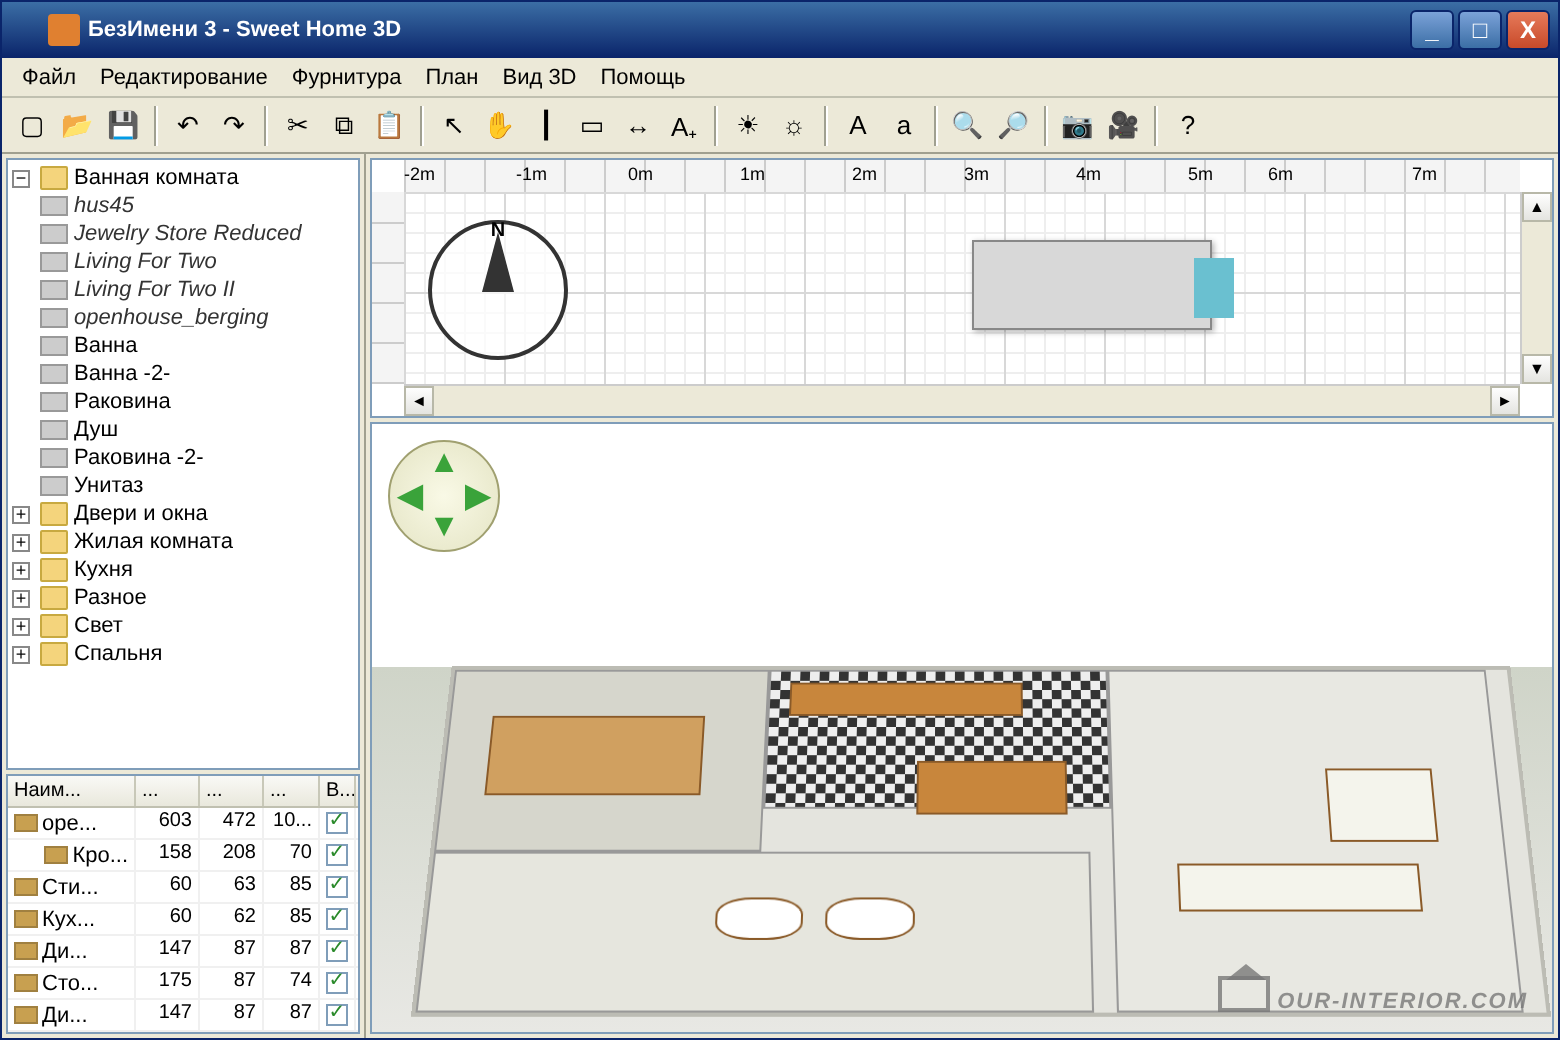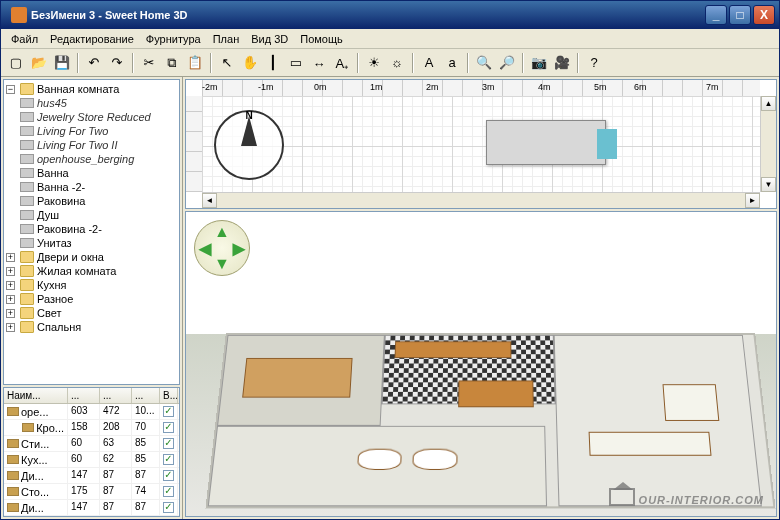--- a/index.html
+++ b/index.html
@@ -1,18 +1,18 @@
 <!DOCTYPE html>
 <html><head>
 <meta charset="utf-8">
 <style>
 *{box-sizing:border-box;margin:0;padding:0;font-family:Tahoma,Arial,sans-serif;font-size:11px;user-select:none}
 body{width:780px;height:520px;background:#ece9d8;overflow:hidden;position:relative}
 .winframe{width:780px;height:520px;border:1px solid #0a246a;background:#ece9d8;display:flex;flex-direction:column}
-.titlebar{height:28px;background:linear-gradient(#3b6ea5,#0a246a);display:flex;align-items:center;padding-left:10px;color:#fff;font-weight:bold;font-size:12px}
+.titlebar{height:28px;background:linear-gradient(#3b6ea5,#0a246a);display:flex;align-items:center;padding-left:23px;color:#fff;font-weight:bold;font-size:12px}
 .titlebar .ticon{width:16px;height:16px;margin-right:4px;background:#e08030;border-radius:2px}
 .titlebar .spacer{flex:1}
 .winbtns{display:flex;gap:2px;margin-right:4px}
 .winbtn{width:22px;height:20px;background:linear-gradient(#7ba2d8,#3b6ea5);border:1px solid #0a246a;border-radius:3px;display:flex;align-items:center;justify-content:center;color:#fff;font-weight:bold;font-size:12px;cursor:pointer}
 .winbtn.close{background:linear-gradient(#e67a5a,#c84a2a)}
 .menubar{height:20px;background:#ece9d8;display:flex;align-items:center;padding:0 4px;border-bottom:1px solid #c0c0b0}
 .menuitem{padding:2px 6px;cursor:pointer}
 .toolbar{height:28px;background:#ece9d8;display:flex;align-items:center;padding:0 4px;gap:1px;border-bottom:1px solid #a0a090}
 .tbtn{width:22px;height:22px;display:flex;align-items:center;justify-content:center;cursor:pointer;border:1px solid transparent;border-radius:2px}
 .tsep{width:2px;height:20px;border-left:1px solid #a0a090;border-right:1px solid #fff;margin:0 3px}
@@ -24,21 +24,21 @@
 .tree li{padding:1px 0;white-space:nowrap;display:flex;align-items:center;gap:3px}
 .tree li.container{cursor:pointer}
 .tree .box{width:9px;height:9px;border:1px solid #888;display:inline-flex;align-items:center;justify-content:center;font-size:9px;line-height:1;margin-right:2px;background:#fff}
 .tree .ficon{width:14px;height:12px;background:#f4d47c;border:1px solid #c8a940;border-radius:1px;display:inline-block}
 .tree .iicon{width:14px;height:10px;background:#ccc;border:1px solid #999;display:inline-block}
 .tree .leaf{font-style:italic;color:#333}
 .table{height:130px;border:1px solid #7f9db9;margin:0 2px 2px 2px;background:#fff;overflow:auto}
 .thead{display:flex;background:linear-gradient(#f9f9f6,#e9e8dc);border-bottom:1px solid #c0c0b0;height:16px}
 .th{border-right:1px solid #c8c8b8;padding:2px 3px;font-size:10px;overflow:hidden;white-space:nowrap;cursor:pointer}
 .tr{display:flex;height:16px;border-bottom:1px solid #f0f0f0}
-.td{border-right:1px solid #f0f0f0;padding:1px 3px;font-size:10px;overflow:hidden;white-space:nowrap;}
+.td{border-right:1px solid #f0f0f0;padding:1px 3px;font-size:10px;overflow:hidden;white-space:nowrap;text-align:right}
 .td:first-child{text-align:left;display:flex;align-items:center;gap:2px}
 .td .iicon{width:12px;height:9px;background:#c8a050;border:1px solid #a08040}
 .chk{width:11px;height:11px;border:1px solid #7f9db9;background:#fff;display:inline-flex;align-items:center;justify-content:center;color:#2a8a2a;font-size:10px;line-height:1}
 .rightcol{flex:1;display:flex;flex-direction:column;min-width:0}
 .planpane{height:130px;border:1px solid #7f9db9;margin:2px 2px 0 2px;background:#fff;position:relative;overflow:hidden}
 .ruler-h{position:absolute;top:0;left:16px;right:16px;height:16px;background:repeating-linear-gradient(90deg,#ccc 0,#ccc 1px,#f4f4f4 1px,#f4f4f4 20px);font-size:9px}
 .ruler-h span{position:absolute;top:2px;font-size:9px}
 .ruler-v{position:absolute;top:16px;left:0;width:16px;bottom:16px;background:repeating-linear-gradient(0deg,#ccc 0,#ccc 1px,#f4f4f4 1px,#f4f4f4 20px)}
 .plangrid{position:absolute;top:16px;left:16px;right:16px;bottom:16px;background-image:linear-gradient(#d8d8d8 1px,transparent 1px),linear-gradient(90deg,#d8d8d8 1px,transparent 1px),linear-gradient(#eee 1px,transparent 1px),linear-gradient(90deg,#eee 1px,transparent 1px);background-size:50px 50px,50px 50px,10px 10px,10px 10px}
 .compass{position:absolute;left:28px;top:30px;width:70px;height:70px;border:2px solid #333;border-radius:50%;display:flex;align-items:center;justify-content:center;background:rgba(255,255,255,.7)}

